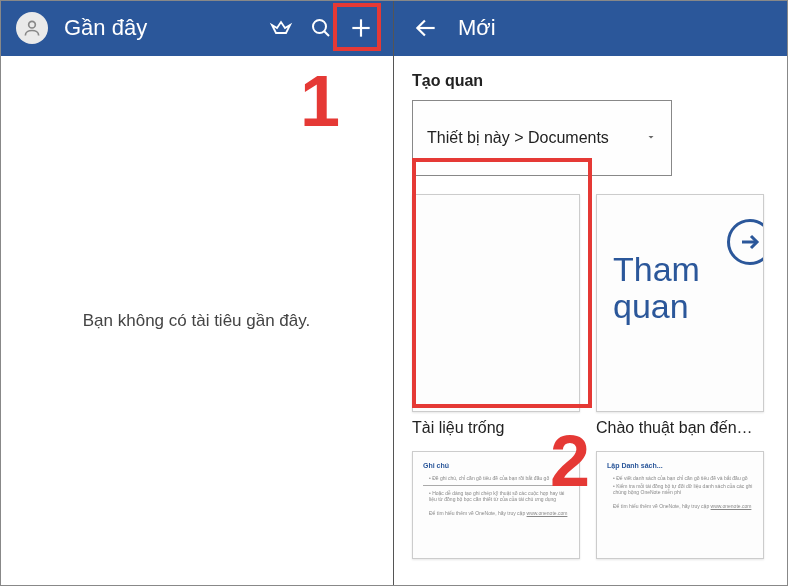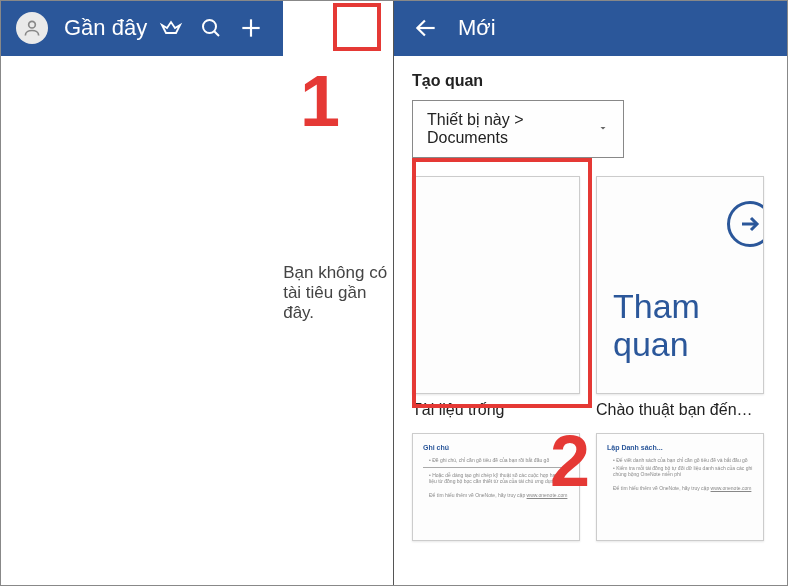--- a/index.html
+++ b/index.html
@@ -9,21 +9,21 @@
       height: 586px;
       display: flex;
       background: #fff;
       overflow: hidden;
       position: relative;
     }
     .left-panel {
       width: 394px;
       height: 100%;
       display: flex;
-      flex-direction: row;
+      flex-direction: column;
       border-right: 1px solid #555;
     }
     .right-panel {
       width: 394px;
       height: 100%;
       display: flex;
       flex-direction: column;
     }
     .header {
       background: #2b579a;
@@ -75,25 +75,25 @@
       overflow: hidden;
     }
     .section-label {
       font-size: 16px;
       font-weight: 600;
       color: #222;
       margin-bottom: 10px;
     }
     .dropdown {
       border: 1px solid #888;
-      padding: 10px 14px;
+      padding: 28px 14px;
       display: flex;
       align-items: center;
       justify-content: space-between;
-      width: 212px;
+      width: 260px;
       cursor: pointer;
       font-size: 16px;
       color: #222;
       background: #fefefe;
     }
     .templates {
       display: flex;
       gap: 16px;
       margin-top: 18px;
     }
@@ -236,21 +236,21 @@
           </svg>
       </span>
     </div>
 
     <div class="templates">
       <div class="template-item">
         <div class="template-preview"></div>
         <div class="template-label">Tài liệu trống</div>
       </div>
       <div class="template-item">
-        <div class="template-preview" style="align-items:flex-end;justify-content:flex-start;padding:0 0 30px 16px;">
+        <div class="template-preview" style="justify-content:flex-start;padding:0 0 30px 16px;">
           <div class="tour-arrow">
             <svg width="24" height="24" viewBox="0 0 24 24" fill="none" stroke="#2b579a" stroke-width="3">
               <line x1="4" y1="12" x2="18" y2="12"></line>
               <polyline points="13,6 19,12 13,18"></polyline>
             </svg>
           </div>
           <div class="take-tour-text">Tham quan</div>
         </div>
         <div class="template-label">Chào thuật bạn đến…</div>
       </div>

